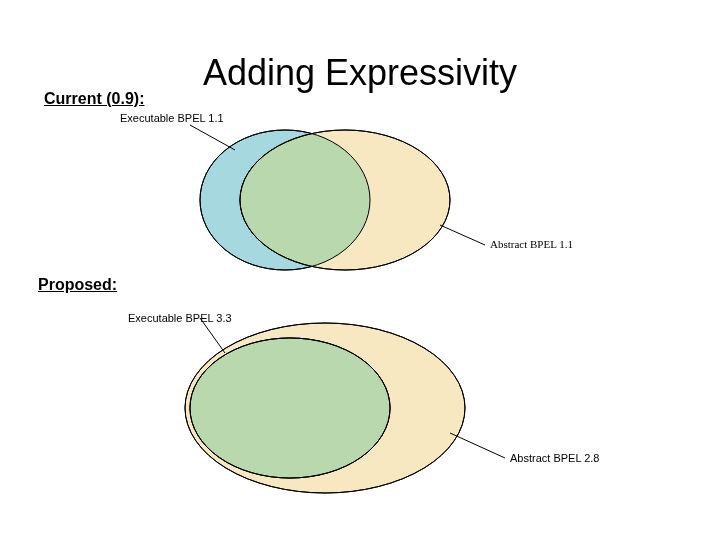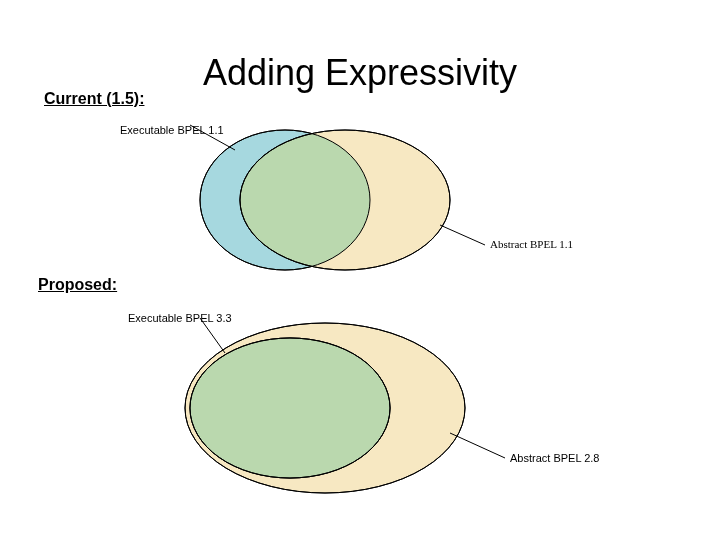--- a/index.html
+++ b/index.html
@@ -38,23 +38,23 @@
   svg.diagram {
     position: absolute;
     overflow: visible;
   }
 </style>
 </head>
 <body>
 
 <div class="title">Adding Expressivity</div>
 
-<div class="section-label" style="left:44px; top:90px;">Current (1.5):</div>
+<div class="section-label" style="left:44px; top:90px;">Current (0.9):</div>
 
-<div class="small-label" style="left:120px; top:124px;">Executable BPEL 1.1</div>
+<div class="small-label" style="left:120px; top:112px;">Executable BPEL 1.1</div>
 
 <svg class="diagram" style="left:180px; top:120px;" width="290" height="160">
 
   <ellipse cx="105" cy="80" rx="85" ry="70" fill="#a6d8df" stroke="#000" stroke-width="1"></ellipse>
 
   <ellipse cx="165" cy="80" rx="105" ry="70" fill="#f7e8c2" stroke="#000" stroke-width="1"></ellipse>
 
   <defs>
     <clipPath id="clip-exec-11">
         <ellipse cx="105" cy="80" rx="85" ry="70"></ellipse>

